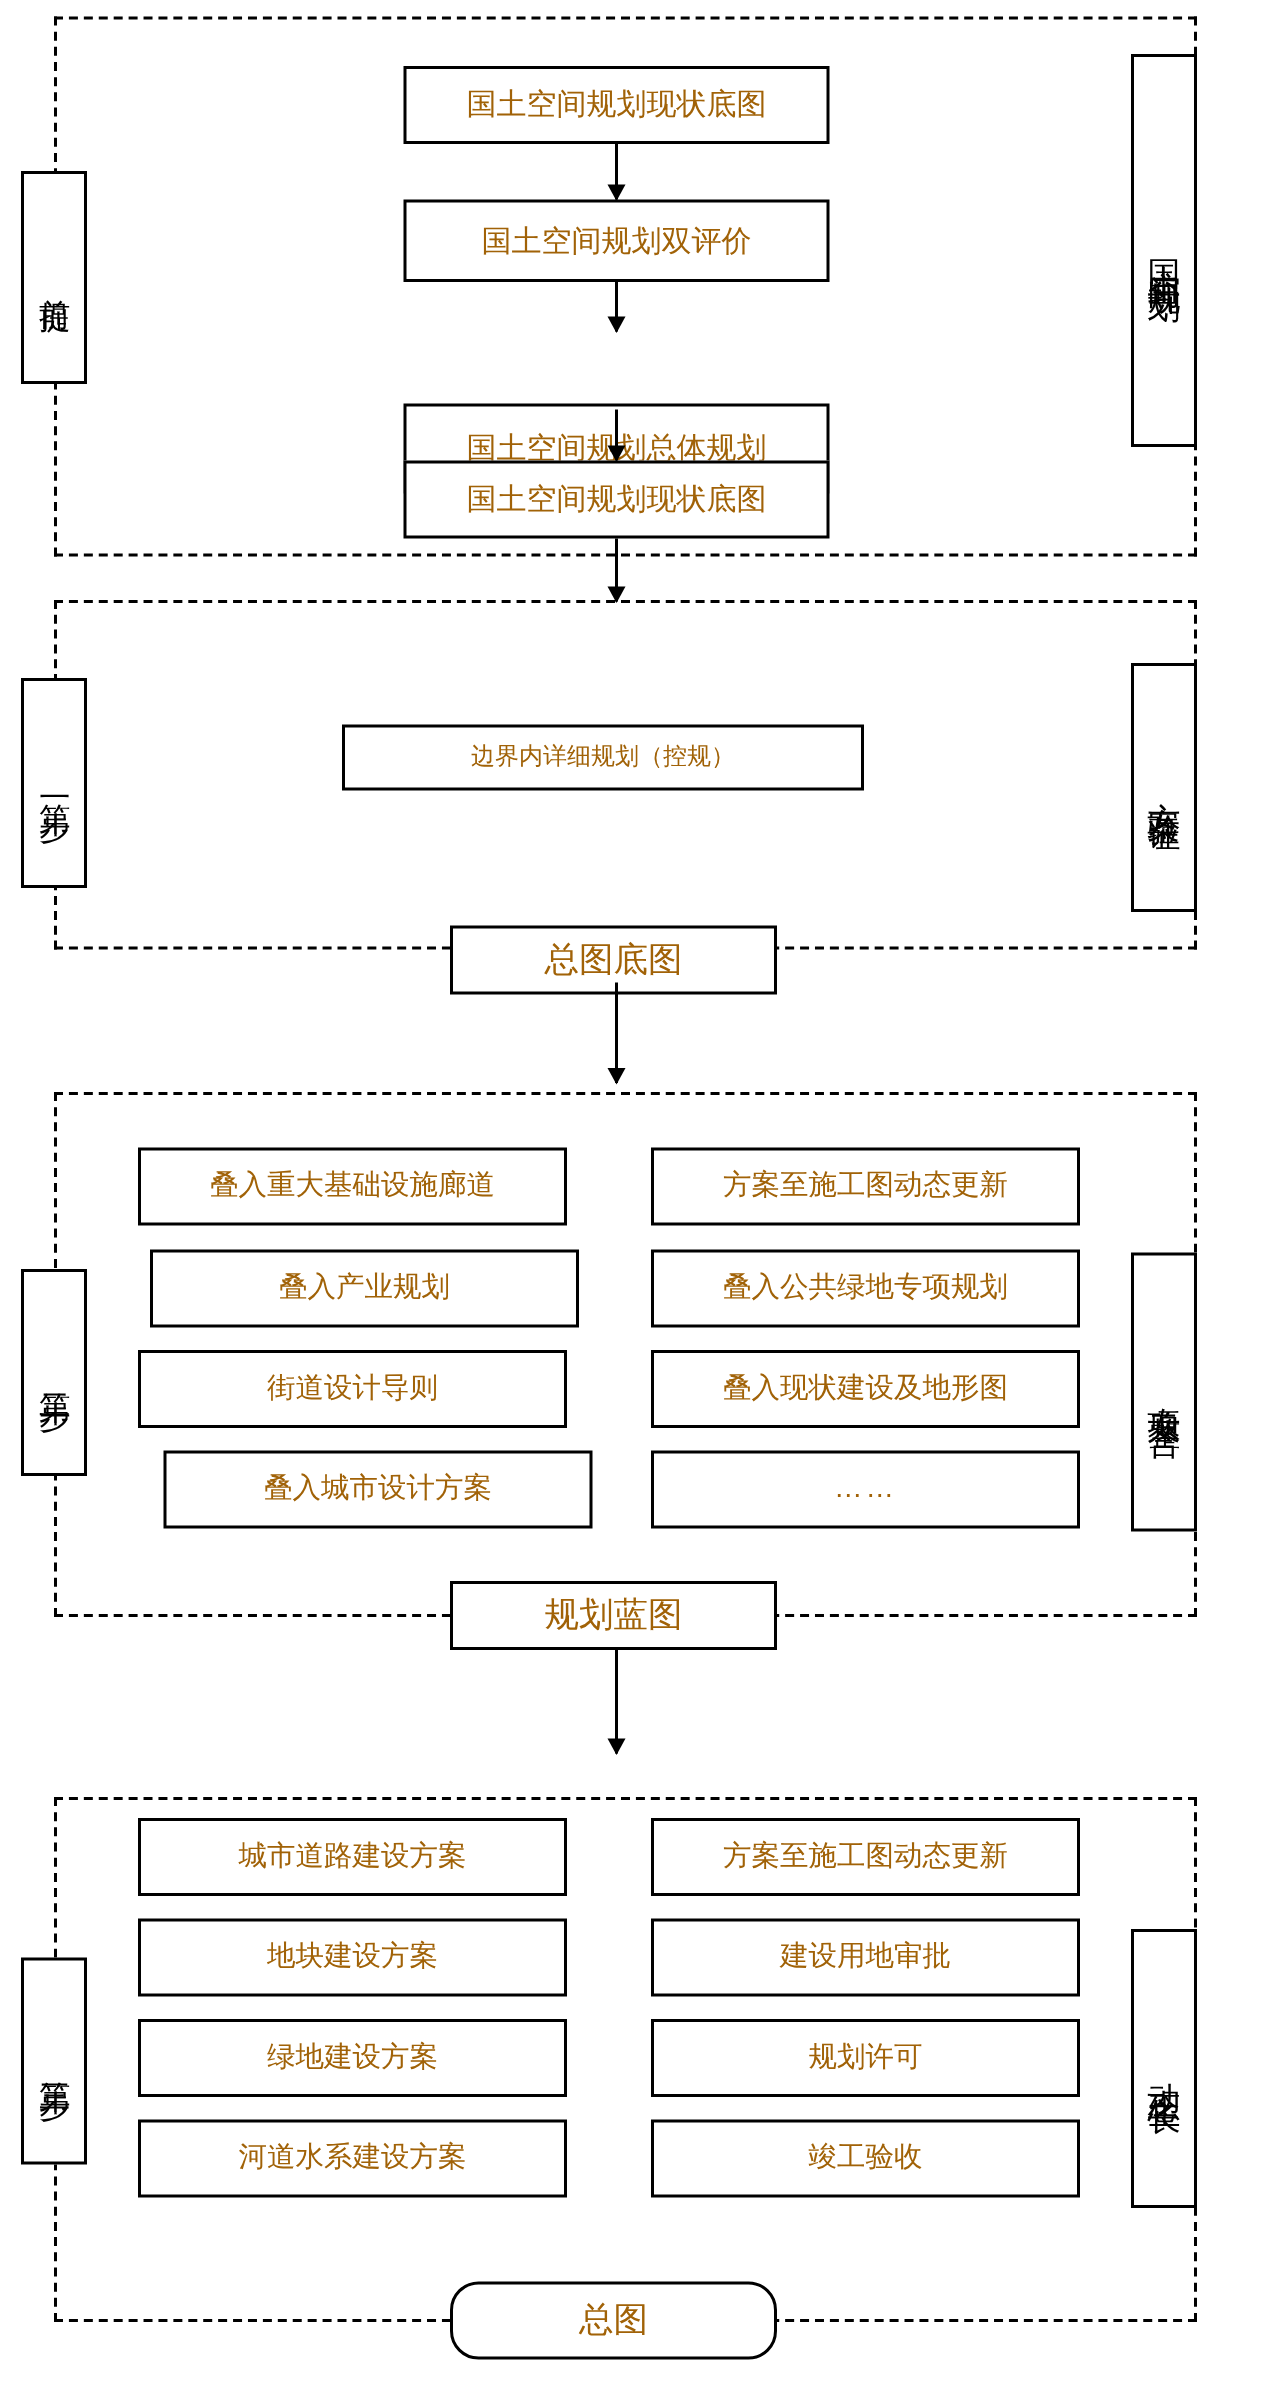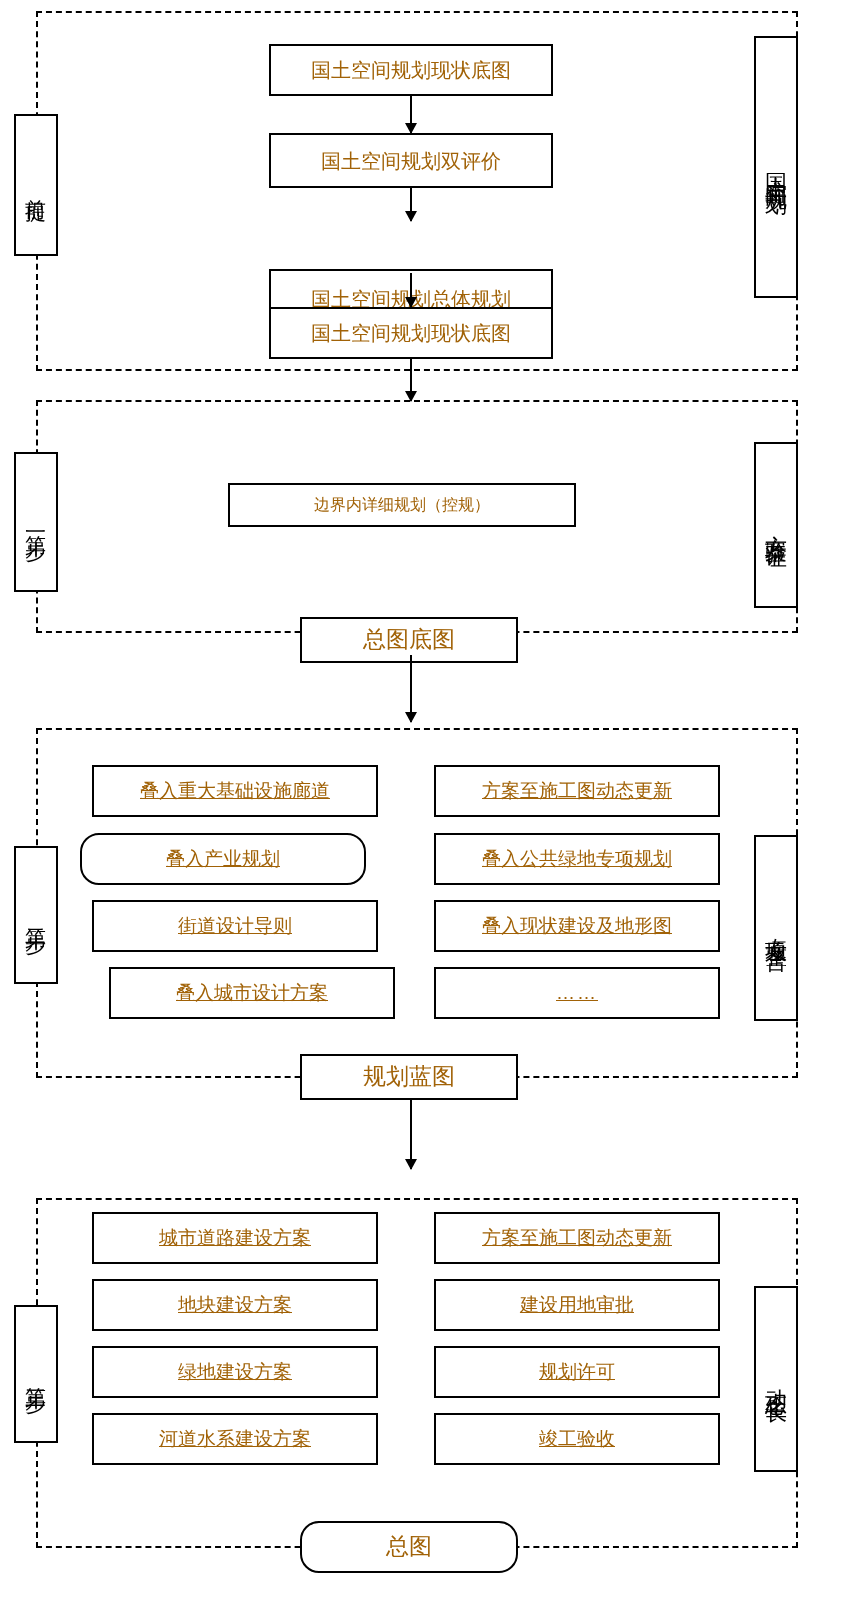--- a/index.html
+++ b/index.html
@@ -37,21 +37,21 @@
     align-items: center;
     justify-content: center;
     text-align: center;
     line-height: 1.1;
     color: #a16207;
     white-space: nowrap;
   }
 
   .box.node      { font-size: 20px; }
   .box.wide-node { font-size: 16px; }
-  .box.item      { font-size: 19px; text-decoration: underline; }
+  .box.item      { font-size: 19px; }
   .box.connector { font-size: 23px; }
   .box.dots      { font-size: 19px; letter-spacing: 2px; }
 
   
   .vlabel {
     position: absolute;
     box-sizing: border-box;
     border: 2px solid #000000;
     background: #ffffff;
     display: flex;
@@ -126,21 +126,21 @@
 
   <div class="arrow" style="left:410px; top:655px; height:67px;"></div>
 
   <div class="stage" style="left:36px; top:728px; width:762px; height:350px;"></div>
 
   <div class="vlabel" style="left:14px; top:846px; width:44px; height:138px;">第二步</div>
 
   <div class="vlabel tall" style="left:754px; top:835px; width:44px; height:186px;">专项整合</div>
 
   <div class="box item" style="left:92px; top:765px; width:286px; height:52px;">叠入重大基础设施廊道</div>
-  <div class="box item" style="left:80px; top:833px; width:286px; height:52px;border-radius:19px;">叠入产业规划</div>
+  <div class="box item" style="left:100px; top:833px; width:286px; height:52px;">叠入产业规划</div>
   <div class="box item" style="left:92px; top:900px; width:286px; height:52px;">街道设计导则</div>
   <div class="box item" style="left:92px; top:967px; width:286px; height:52px;margin-left:17px;">叠入城市设计方案</div>
 
   <div class="box item" style="left:434px; top:765px; width:286px; height:52px;">方案至施工图动态更新</div>
   <div class="box item" style="left:434px; top:833px; width:286px; height:52px;">叠入公共绿地专项规划</div>
   <div class="box item" style="left:434px; top:900px; width:286px; height:52px;">叠入现状建设及地形图</div>
   <div class="box item dots" style="left:434px; top:967px; width:286px; height:52px;">……</div>
 
   <div class="box connector" style="left:300px; top:1054px; width:218px; height:46px;">规划蓝图</div>
 

